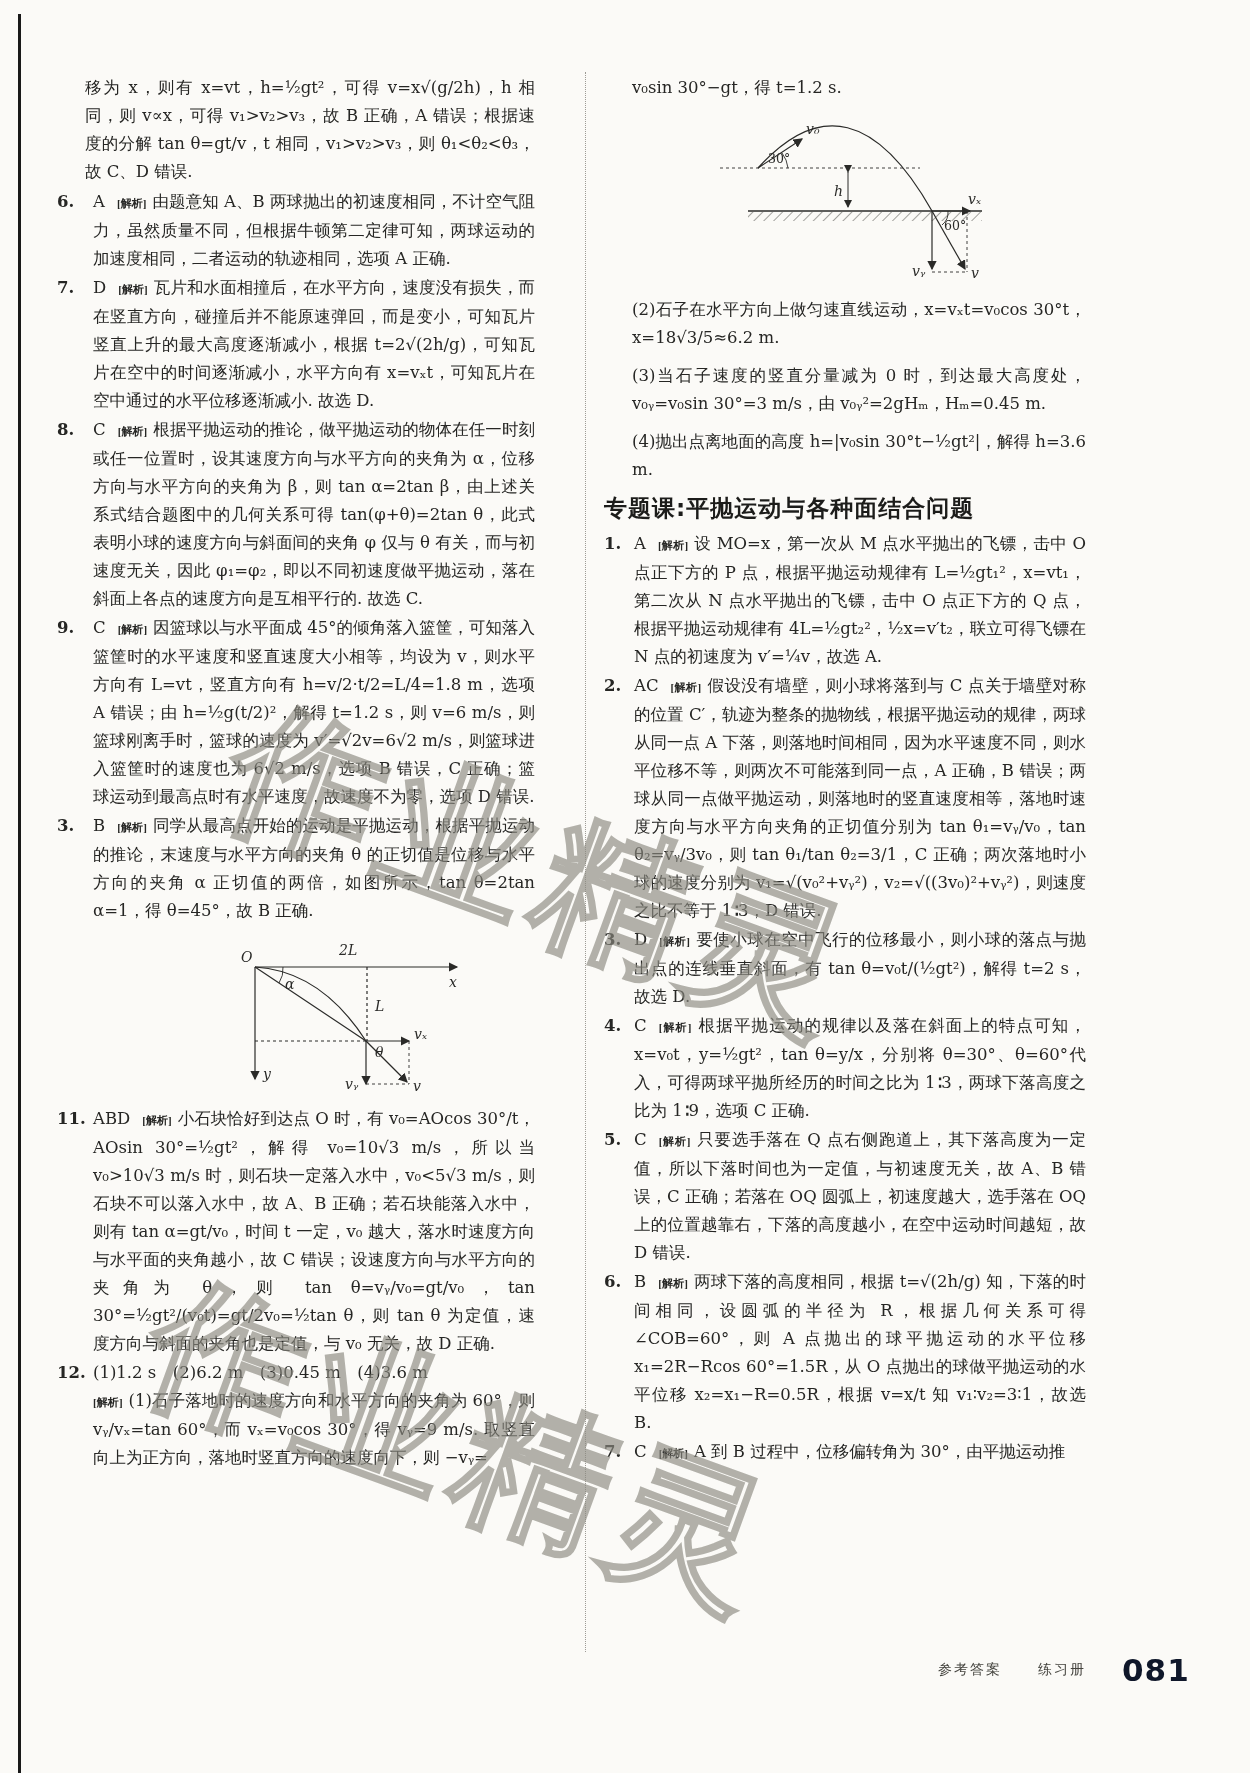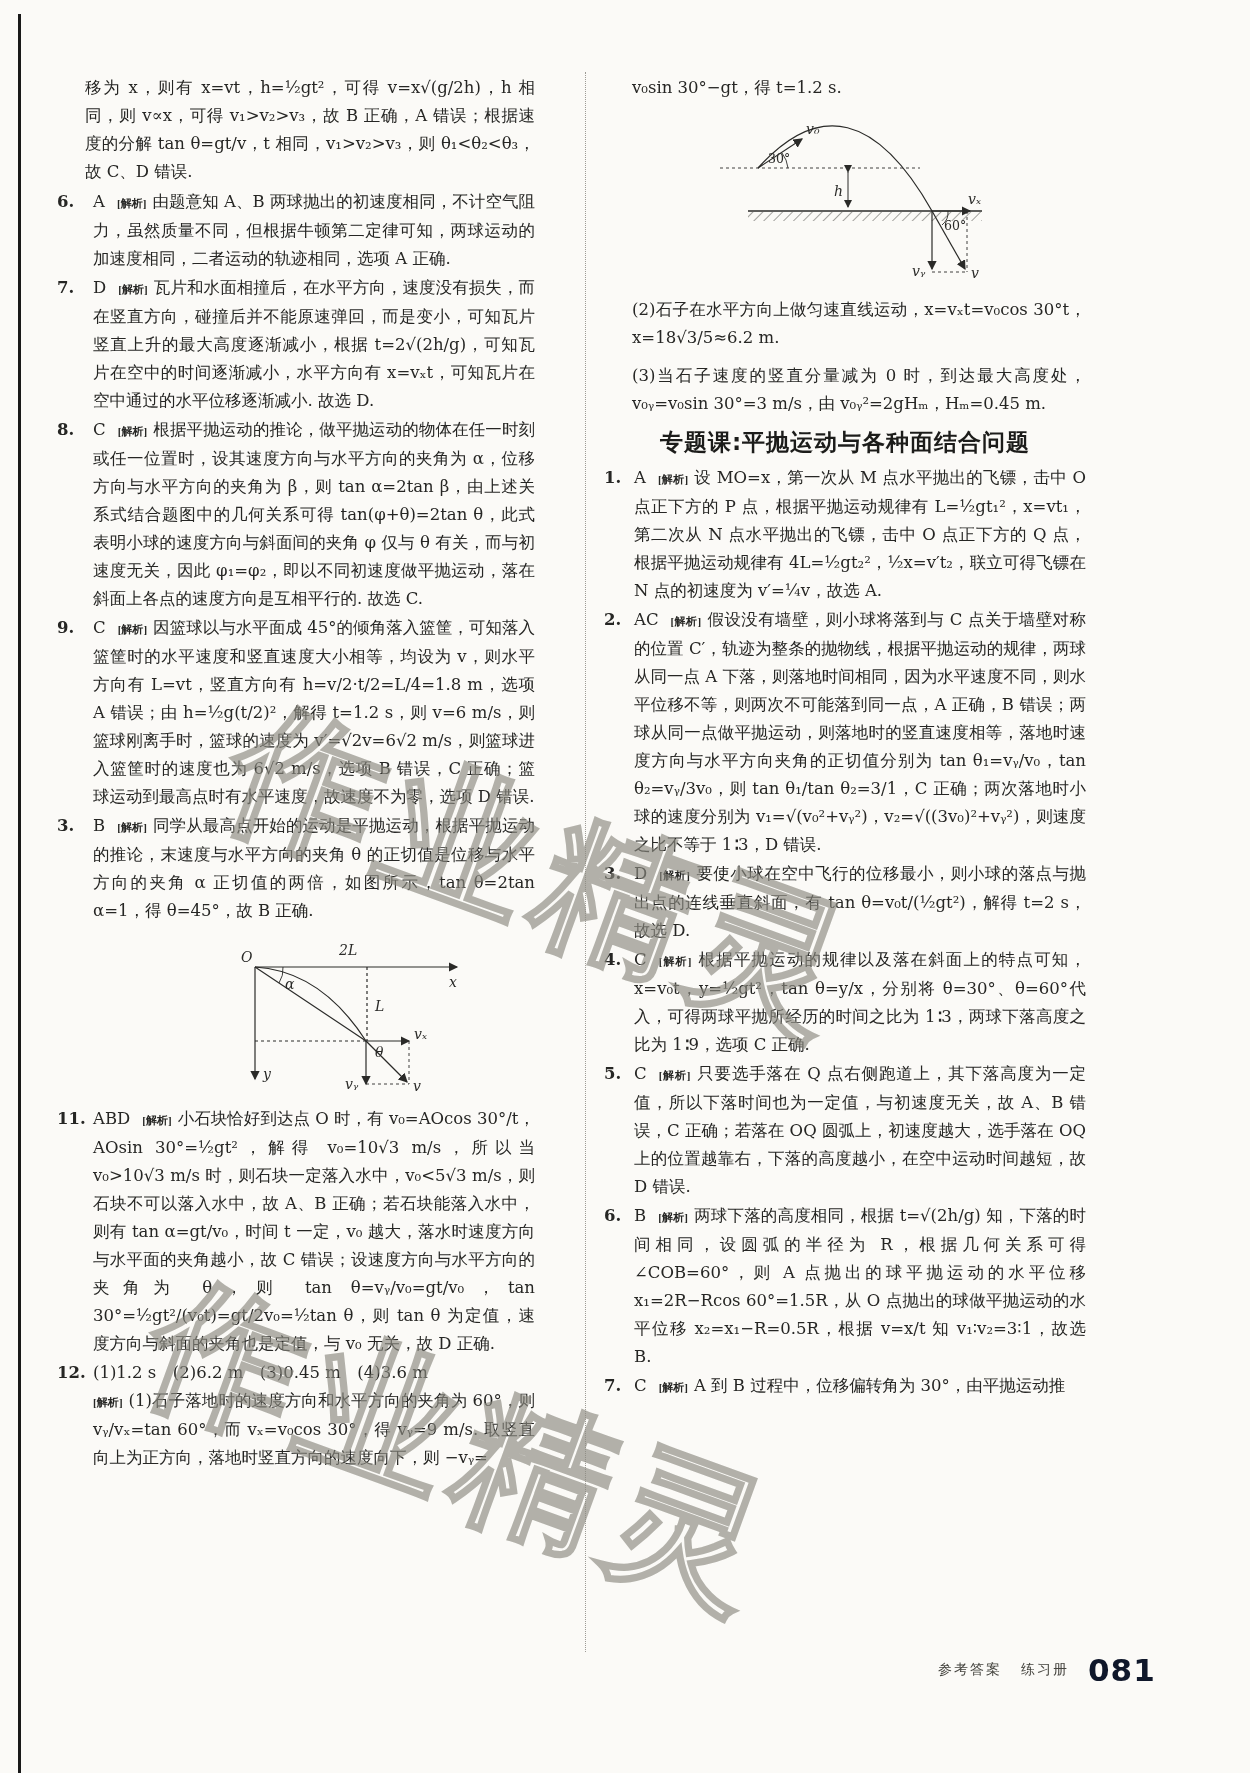--- a/index.html
+++ b/index.html
@@ -14,28 +14,28 @@
   .col-left{left:57px;width:478px;}
   .col-right{left:604px;width:482px;}
   .cont{margin:0 0 2px 0;padding-left:28px;}
   .item{position:relative;padding-left:36px;margin:1px 0;}
   .col-right .item{padding-left:30px;}
   .item .num{position:absolute;left:0;top:0;font-weight:bold;}
   .ans{margin-right:12px;}
   .tag{font-weight:bold;font-family:Liberation Serif, serif;font-size:11px;margin-right:6px;}
   .sub-para{margin:10px 0;padding-left:28px;}
   .section-title{
-    font-size:23px;font-weight:bold;text-align:center;margin:10px 0 8px 0;
+    font-size:23px;font-weight:bold;text-align:left;margin:10px 0 8px 0;
     font-family:"DejaVu Sans","Liberation Sans",sans-serif;letter-spacing:1px;color:#1c1c1a;
   }
   .figure{display:flex;justify-content:center;margin:4px 0 6px 0;}
   .figure.shift-right{justify-content:center;padding-left:90px;}
   svg text{font-family:"DejaVu Serif","Liberation Serif",serif;font-style:italic;font-size:14px;fill:#2a2a28;}
   svg text.deg{font-style:normal;font-size:12.5px;}
-  .footer{position:absolute;left:938px;top:1652px;display:flex;align-items:center;gap:19px;}
+  .footer{position:absolute;left:938px;top:1652px;display:flex;align-items:center;gap:36px;}
   .footer .small{font-size:14px;color:#45443f;font-family:"DejaVu Sans","Liberation Sans",sans-serif;letter-spacing:2px;}
   .footer .pagenum{font-size:31px;font-weight:bold;color:#0f172a;font-family:"DejaVu Sans","Liberation Sans",sans-serif;letter-spacing:1px;}
   .wm{
     position:absolute;pointer-events:none;white-space:nowrap;z-index:5;
     font-family:"DejaVu Sans","Liberation Sans",sans-serif;font-weight:700;
     font-size:152px;letter-spacing:12px;color:transparent;
     -webkit-text-stroke:2.5px rgba(138,136,128,0.65);
   }
   .wm1{left:215px;top:770px;transform:rotate(20deg);}
   .wm2{left:135px;top:1345px;transform:rotate(20deg);}
@@ -156,20 +156,21 @@
         <text x="154" y="90">h</text>
         <text x="264" y="124" class="deg">60°</text>
         <text x="288" y="98">vₓ</text>
         <text x="232" y="170">vᵧ</text>
         <text x="291" y="172">v</text>
       </svg>
     </div>
 
     <p class="sub-para">(2)石子在水平方向上做匀速直线运动，x=vₓt=v₀cos 30°t，x=18√3/5≈6.2 m.</p>
     <p class="sub-para">(3)当石子速度的竖直分量减为 0 时，到达最大高度处，v₀ᵧ=v₀sin 30°=3 m/s，由 v₀ᵧ²=2gHₘ，Hₘ=0.45 m.</p>
+    <p class="sub-para">(4)抛出点离地面的高度 h=|v₀sin 30°t−½gt²|，解得 h=3.6 m.</p>
 
     <h2 class="section-title">专题课:平抛运动与各种面结合问题</h2>
 
     <div class="item">
       <span class="num">1.</span>
       <span class="ans">A</span><span class="tag">[解析]</span><span>设 MO=x，第一次从 M 点水平抛出的飞镖，击中 O 点正下方的 P 点，根据平抛运动规律有 L=½gt₁²，x=vt₁，第二次从 N 点水平抛出的飞镖，击中 O 点正下方的 Q 点，根据平抛运动规律有 4L=½gt₂²，½x=v′t₂，联立可得飞镖在 N 点的初速度为 v′=¼v，故选 A.</span>
     </div>
 
     <div class="item">
       <span class="num">2.</span>

